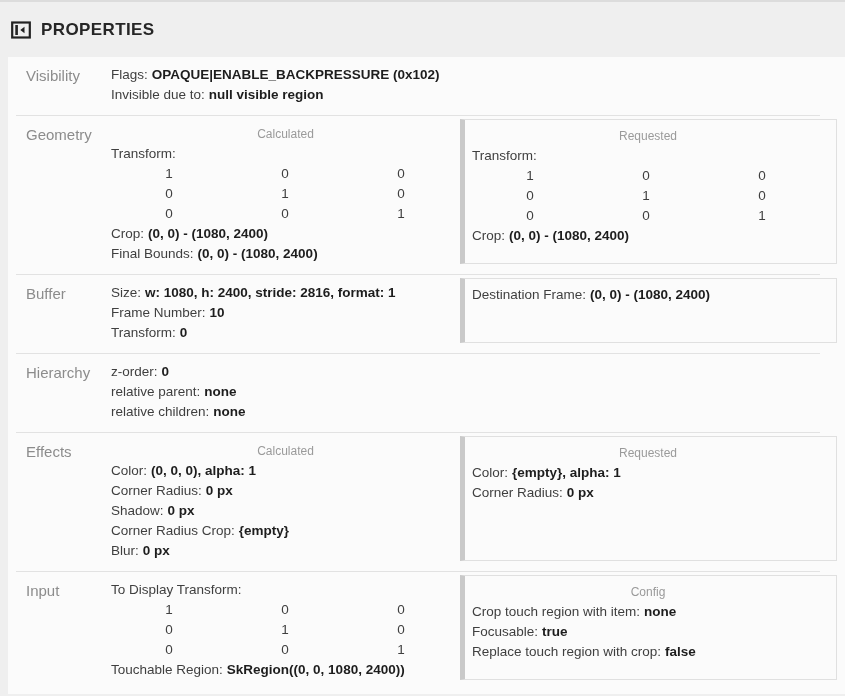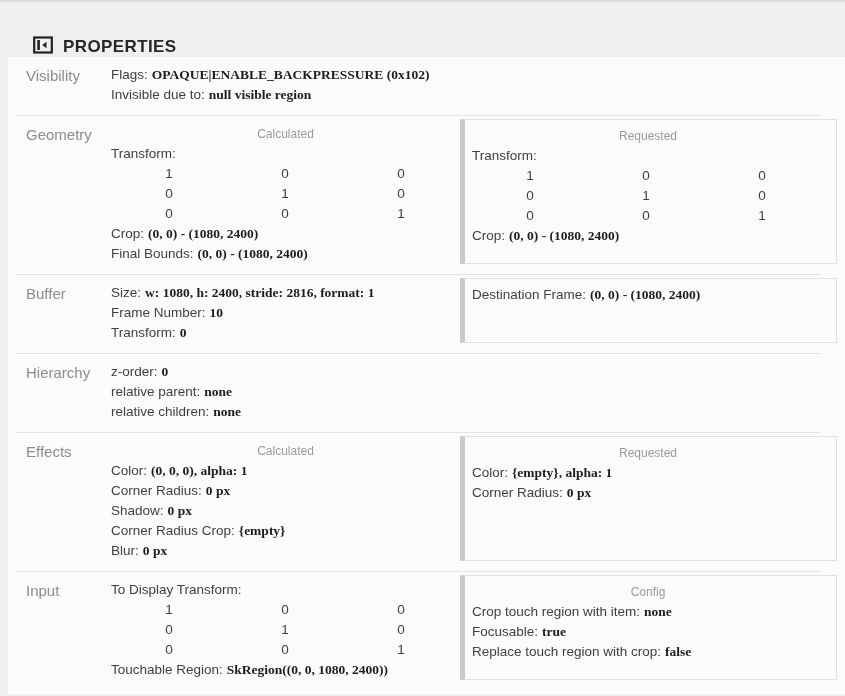--- a/index.html
+++ b/index.html
@@ -10,22 +10,22 @@
   }
   *{margin:0;padding:0;box-sizing:border-box;}
   html,body{width:845px;height:696px;overflow:hidden;}
   body{
     background:var(--header-bg);
     font-family:"Liberation Sans", sans-serif;
     color:var(--text);
     border-top:2px solid #dcdcdc;
   }
   .header{
-    height:55px; display:flex; align-items:flex-end;
-    padding-left:31px; background:var(--header-bg);
+    height:55px; display:flex; align-items:center;
+    padding-left:9px; background:var(--header-bg);
   }
   .header .icon-btn{
     background:none;border:none;display:flex;align-items:center;cursor:pointer;
     padding:0;margin-right:8px;
   }
   .header h1{
     font-size:17px; font-weight:700; letter-spacing:.4px; color:var(--title);
   }
   .card{
     margin-left:8px; background:var(--card-bg);
@@ -42,21 +42,21 @@
   .col-left{flex:none;width:349px;padding-top:5px;}
   .panel{
     flex:1;margin-right:8px;
     border:1px solid var(--panel-border);
     border-left:5px solid var(--panel-border-left);
     padding:6px 12px 6px 7px;
     background:var(--card-bg);
   }
   .row,.lbl-row{font-size:13.5px;line-height:20px;white-space:nowrap;}
   .row .k{color:var(--text);}
-  .row .v{color:var(--text-strong);font-weight:700;margin-left:4px;font-family:Liberation Serif, serif;}
+  .row .v{color:var(--text-strong);font-weight:700;margin-left:4px;}
   .group-heading{font-size:12px;line-height:20px;color:var(--sub-label-gray);text-align:center;}
   .matrix{display:grid;grid-template-columns:repeat(3,116px);}
   .matrix span{
     font-size:13.5px;line-height:20px;text-align:center;color:var(--text);
   }
   .full-rows{padding-top:5px;}
 </style>
 </head>
 <body>
 

